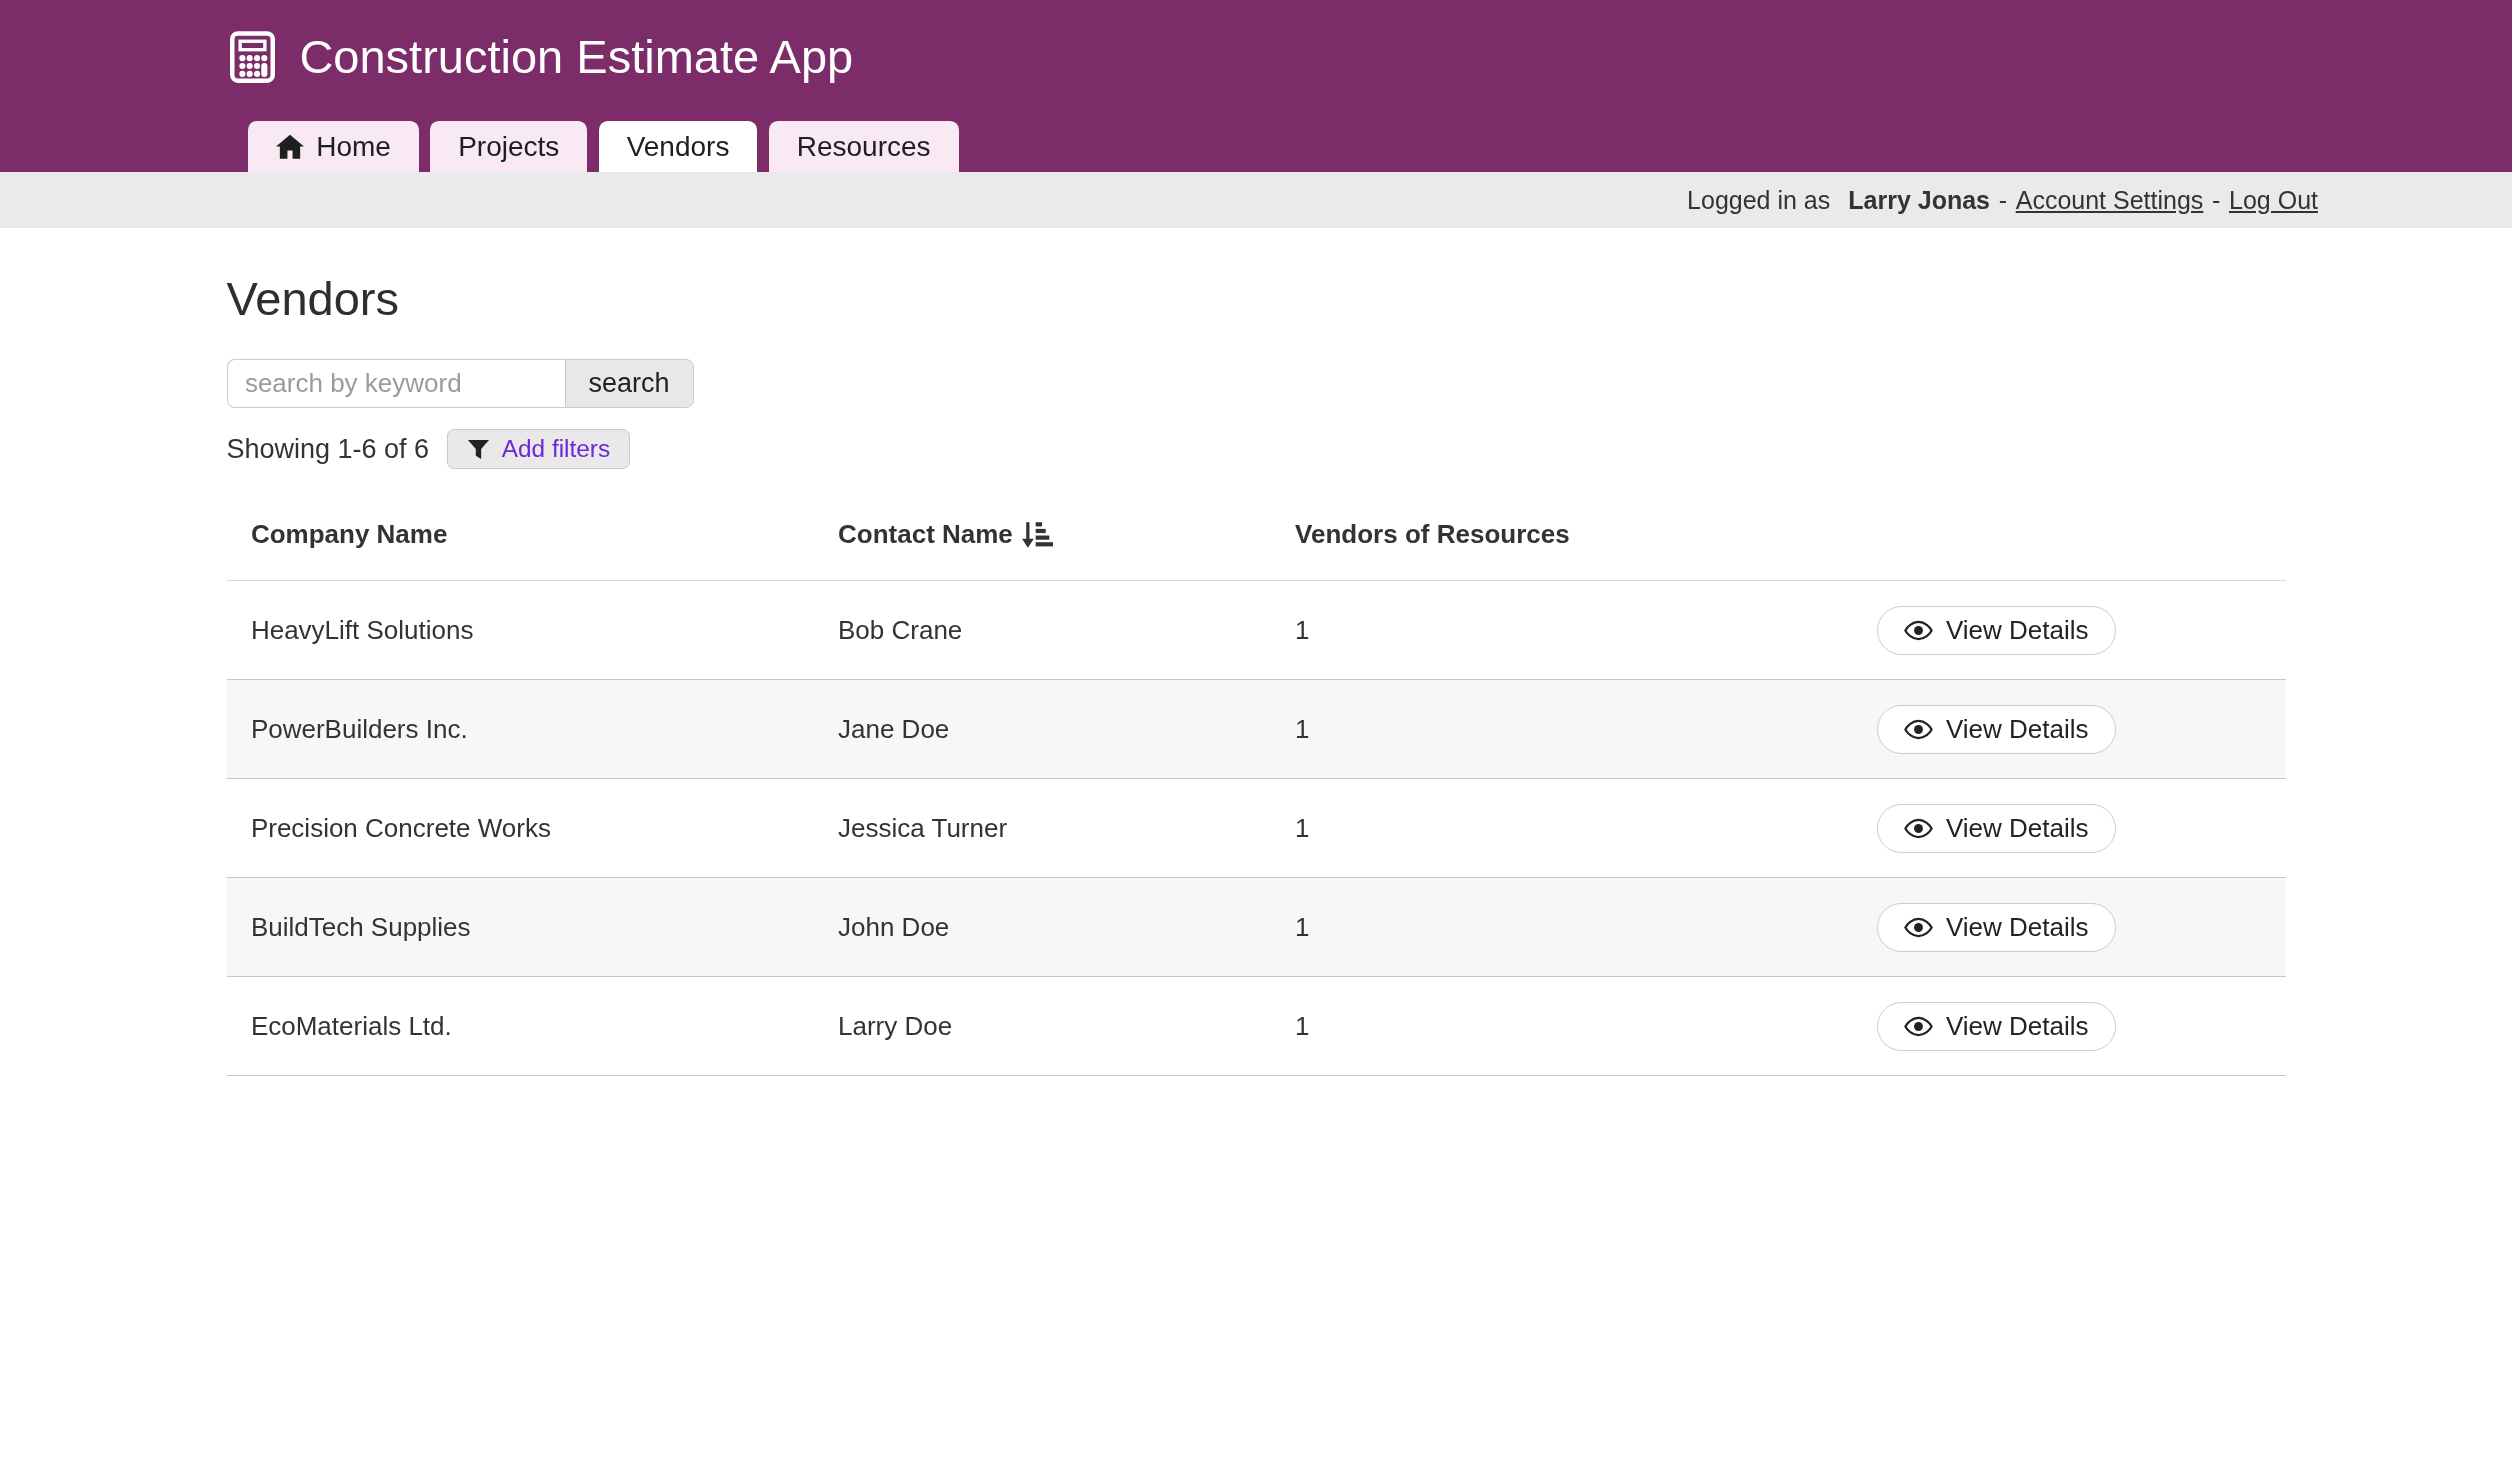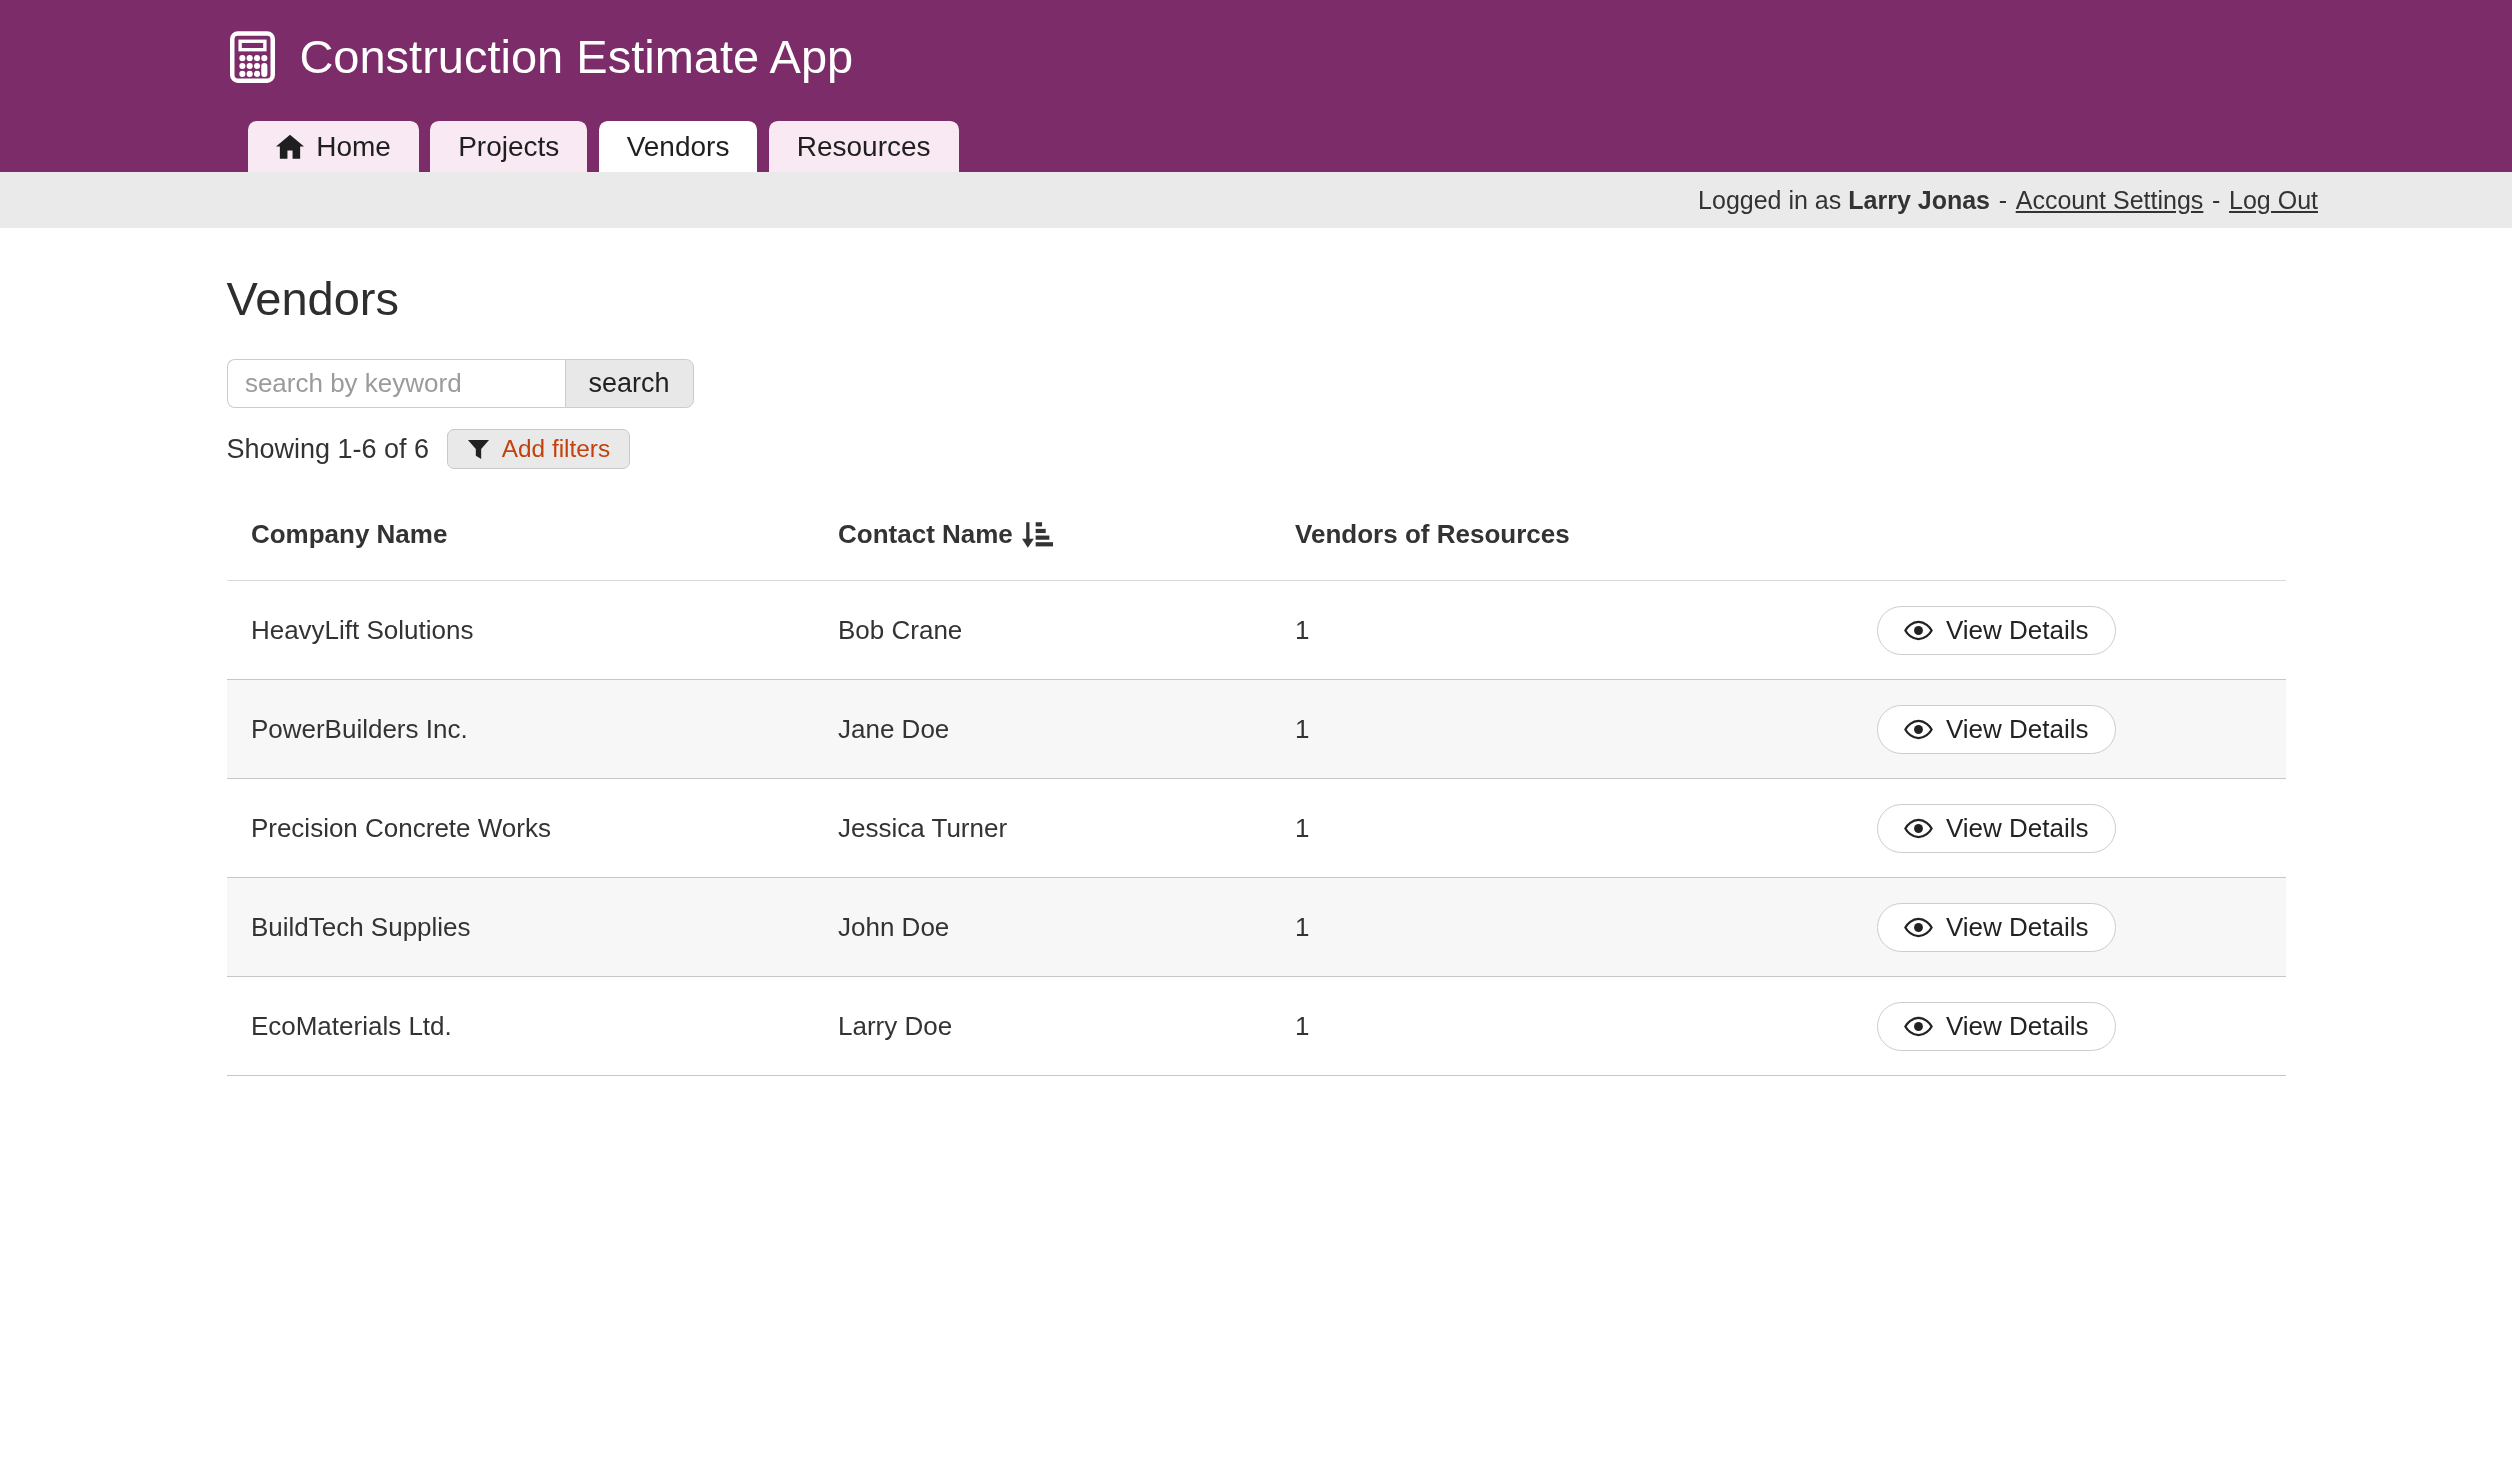--- a/index.html
+++ b/index.html
@@ -29,40 +29,40 @@
        background:var(--tab-inactive-bg);border-radius:8.7px 8.7px 0 0;
        font-family:"Liberation Sans",sans-serif;font-size:28px;color:#1f1f1f;}
   .tab.active{background:var(--tab-active-bg);}
   .tab .home-glyph svg{width:28px;height:26px;display:block;}
 
   
   .userbar{height:56px;background:var(--userbar-bg);display:flex;align-items:center;
            justify-content:flex-end;padding-right:194px;font-size:25px;color:#333;}
   .userbar a{color:#333;text-decoration:underline;}
   .userbar .sep{margin:0 8.7px;}
-  .userbar strong{margin-left:7px;}
+  .userbar strong{margin-left:18px;}
 
   
   .container{width:2059px;margin:0 auto;}
   .page-heading{font-size:47px;font-weight:400;color:#2e2e2e;margin:44px 0 0 0;line-height:54px;}
 
   .search-group{display:flex;margin-top:33px;}
   .search-input{width:338px;height:49px;border:1.7px solid #cccccc;border-right:none;
                 border-radius:7.9px 0 0 7.9px;padding:0 17.4px;font-size:26px;color:#333;
                 font-family:"Liberation Sans",sans-serif;outline:none;}
   .search-input::placeholder{color:#9b9b9b;}
   .search-button{height:49px;padding:8px 23px;border:1.7px solid #cccccc;background:var(--btn-gray);
                  border-radius:0 7.9px 7.9px 0;font-size:27px;color:#222;cursor:pointer;
                  font-family:"Liberation Sans",sans-serif;}
 
   .filters-row{display:flex;align-items:center;gap:17.4px;margin-top:21px;}
   .results-summary{font-size:27px;color:#333;}
   .add-filters-button{display:inline-flex;align-items:center;gap:12.2px;height:40px;padding:0 19px;
                       background:#e9e9e9;border:0.9px solid #c9c9c9;border-radius:7px;
-                      font-size:24.4px;color:#c2410c;cursor:pointer;
+                      font-size:24.4px;color:#6d28d9;cursor:pointer;
                       font-family:"Liberation Sans",sans-serif;}
   .add-filters-button svg{width:23px;height:23px;display:block;}
 
   
   table.vendors{width:100%;border-collapse:collapse;margin-top:31px;}
   th{text-align:left;font-size:26px;font-weight:700;color:#333;
      padding:19px 0 30px 0;border-bottom:1.7px solid var(--border-light);}
   th.col-company{width:29.7%;padding-left:24.4px;}
   th.col-contact{width:22.2%;}
   th.col-resources{width:20%;}

